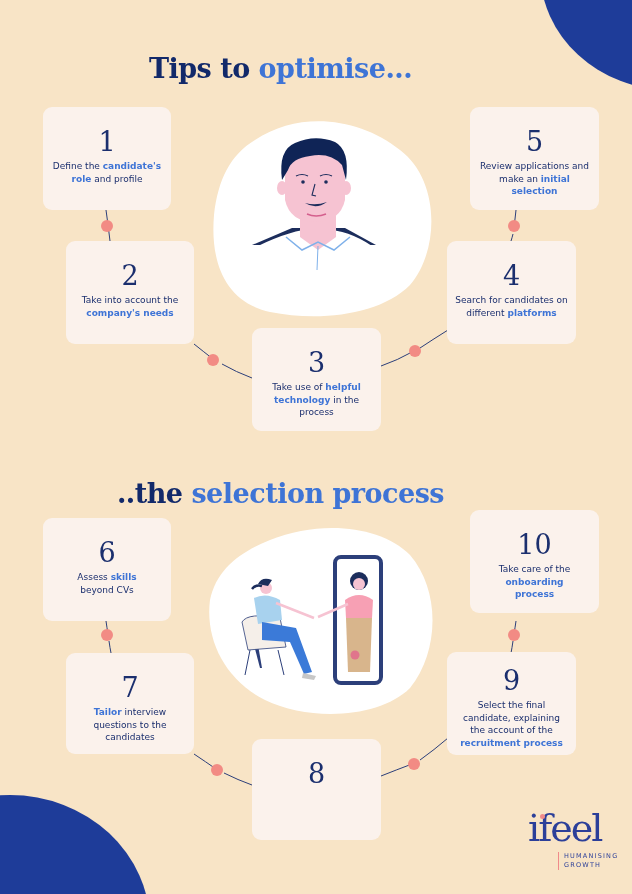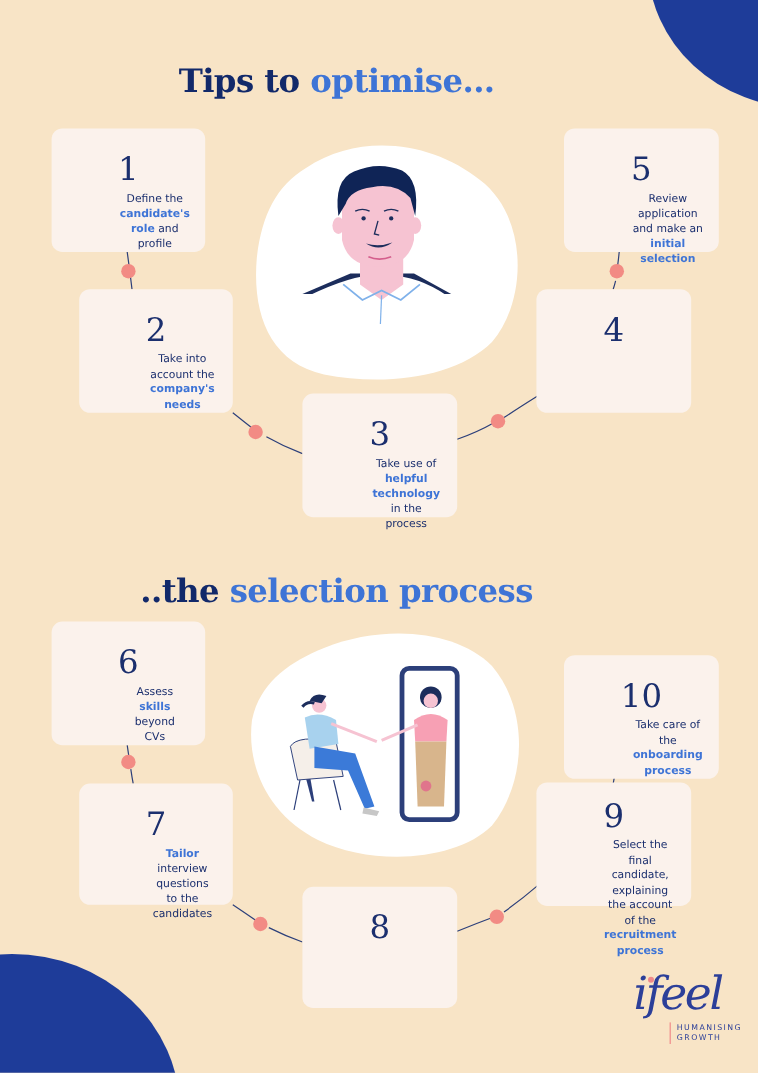--- a/index.html
+++ b/index.html
@@ -32,29 +32,29 @@
   .card {
     position: absolute; background: #fbf2ec; border-radius: 9px;
     text-align: center; display: flex; flex-direction: column; align-items: center;
     padding-top: 20px;
   }
   .card .num {
     font-family: "DejaVu Serif", serif; font-size: 27px; line-height: 30px;
     color: #1b2f6e; margin-bottom: 3px;
   }
   .card .txt {
-    font-size: 9px; line-height: 12.5px; color: #1b2f6e; padding: 0 8px; margin-left: 44px;
+    font-size: 9px; line-height: 12.5px; color: #1b2f6e; padding: 0 8px;
   }
   .card .hl { color: #3e74d6; font-weight: bold; }
   .logo {
     position: absolute; left: 520px; top: 806px; width: 100px; height: 70px;
   }
   .logo-script {
     position: absolute; left: 8px; top: 0;
-    font-family: "DejaVu Serif", serif; font-style: italic;
+    font-family: "DejaVu Serif", serif; 
     font-size: 38px; color: #2c3f99; letter-spacing: -2px; text-align: center;
   }
   .logo-dot {
     position: absolute; left: 20px; top: 8px; width: 5px; height: 5px;
     border-radius: 50%; background: #f08a8a;
   }
   .logo-tag {
     position: absolute; left: 38px; top: 46px; border-left: 1.5px solid #f08a8a;
     padding-left: 5px; font-size: 6.5px; letter-spacing: 1.2px; line-height: 9px;
     color: #2c3f99;
@@ -160,25 +160,26 @@
   <div class="txt"><span>Take into account the </span><br><span class="hl">company's needs</span></div>
 </div>
 
 <div class="card" style="left:252px;top:328px;width:129px;height:103px;">
   <div class="num">3</div>
   <div class="txt" style="padding:0 14px;"><span>Take use of </span><span class="hl">helpful technology</span><span> in the process</span></div>
 </div>
 
 <div class="card" style="left:447px;top:241px;width:129px;height:103px;">
   <div class="num">4</div>
+  <div class="txt"><span>Search for candidates on different </span><span class="hl">platforms</span></div>
 </div>
 
 <div class="card" style="left:470px;top:107px;width:129px;height:103px;">
   <div class="num">5</div>
-  <div class="txt"><span>Review application and make an </span><span class="hl">initial selection</span></div>
+  <div class="txt"><span>Review applications and make an </span><span class="hl">initial selection</span></div>
 </div>
 
 <div class="card" style="left:43px;top:518px;width:128px;height:103px;">
   <div class="num">6</div>
   <div class="txt" style="padding:0 28px;"><span>Assess </span><span class="hl">skills</span><span> beyond CVs</span></div>
 </div>
 
 <div class="card" style="left:66px;top:653px;width:128px;height:101px;">
   <div class="num">7</div>
   <div class="txt" style="padding:0 16px;"><span class="hl">Tailor</span><span> interview questions to the candidates</span></div>
@@ -186,21 +187,21 @@
 
 <div class="card" style="left:252px;top:739px;width:129px;height:101px;">
   <div class="num">8</div>
 </div>
 
 <div class="card" style="left:447px;top:652px;width:129px;height:103px;padding-top:14px;">
   <div class="num">9</div>
   <div class="txt" style="padding:0 12px;"><span>Select the final candidate, explaining the account of the </span><span class="hl">recruitment process</span></div>
 </div>
 
-<div class="card" style="left:470px;top:546px;width:129px;height:103px;">
+<div class="card" style="left:470px;top:510px;width:129px;height:103px;">
   <div class="num">10</div>
   <div class="txt" style="padding:0 22px;"><span>Take care of the </span><span class="hl">onboarding process</span></div>
 </div>
 
 <div class="logo">
   <div class="logo-script">ifeel</div>
   <div class="logo-dot"></div>
   <div class="logo-tag">
     <div>HUMANISING</div>
     <div>GROWTH</div>

